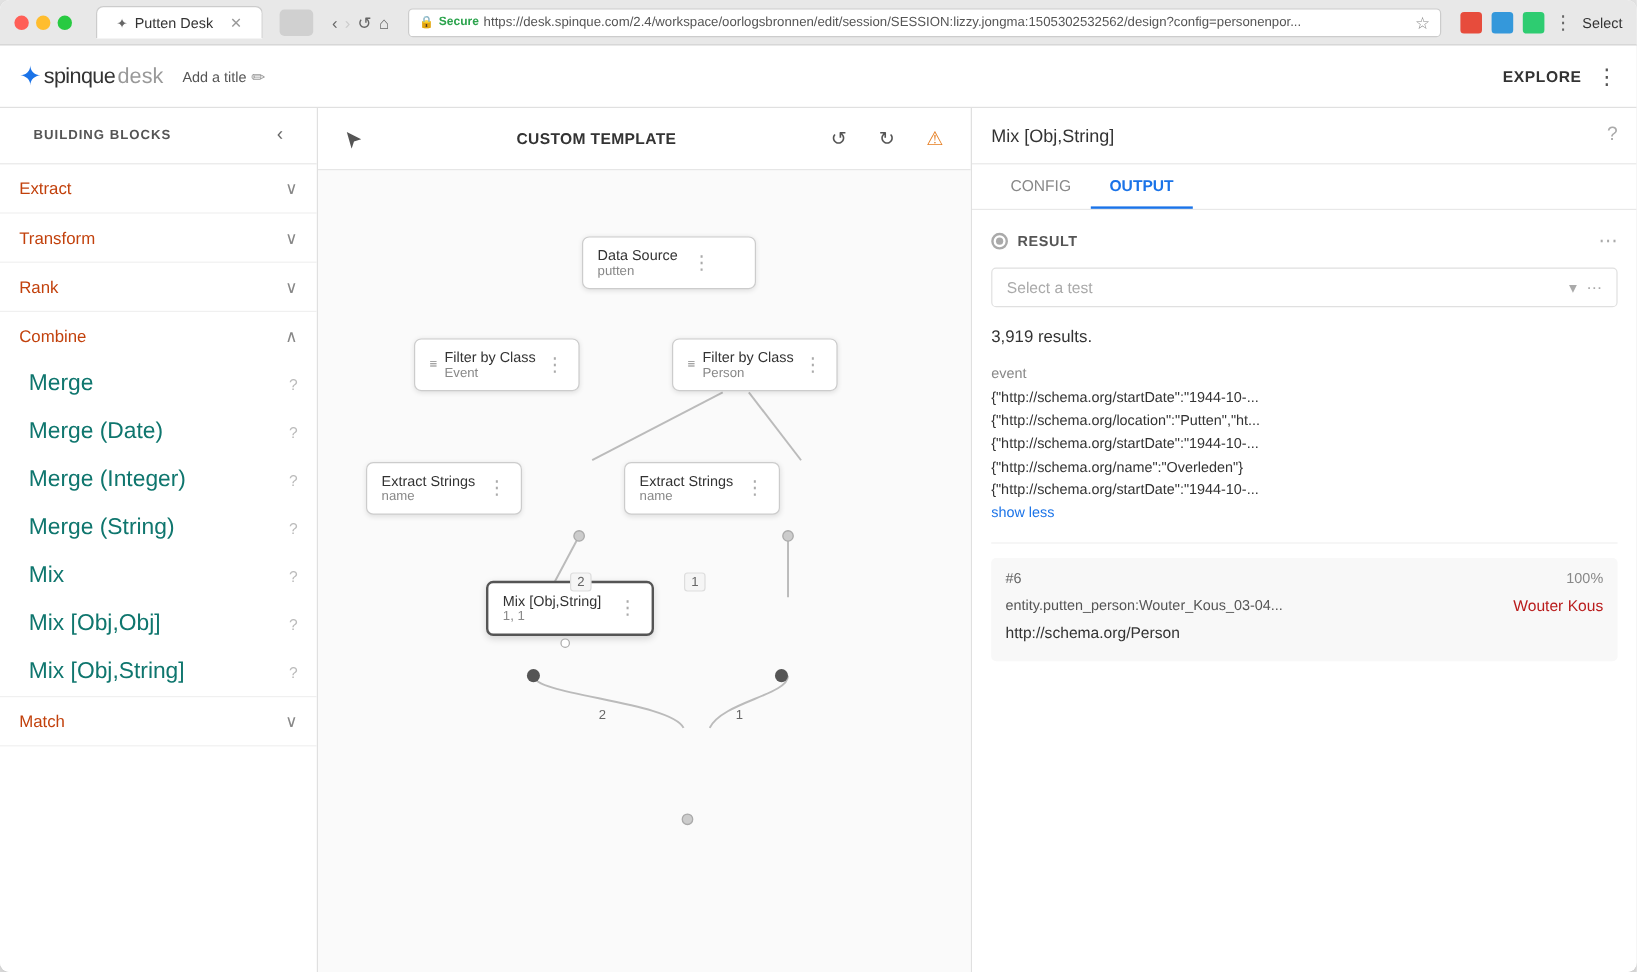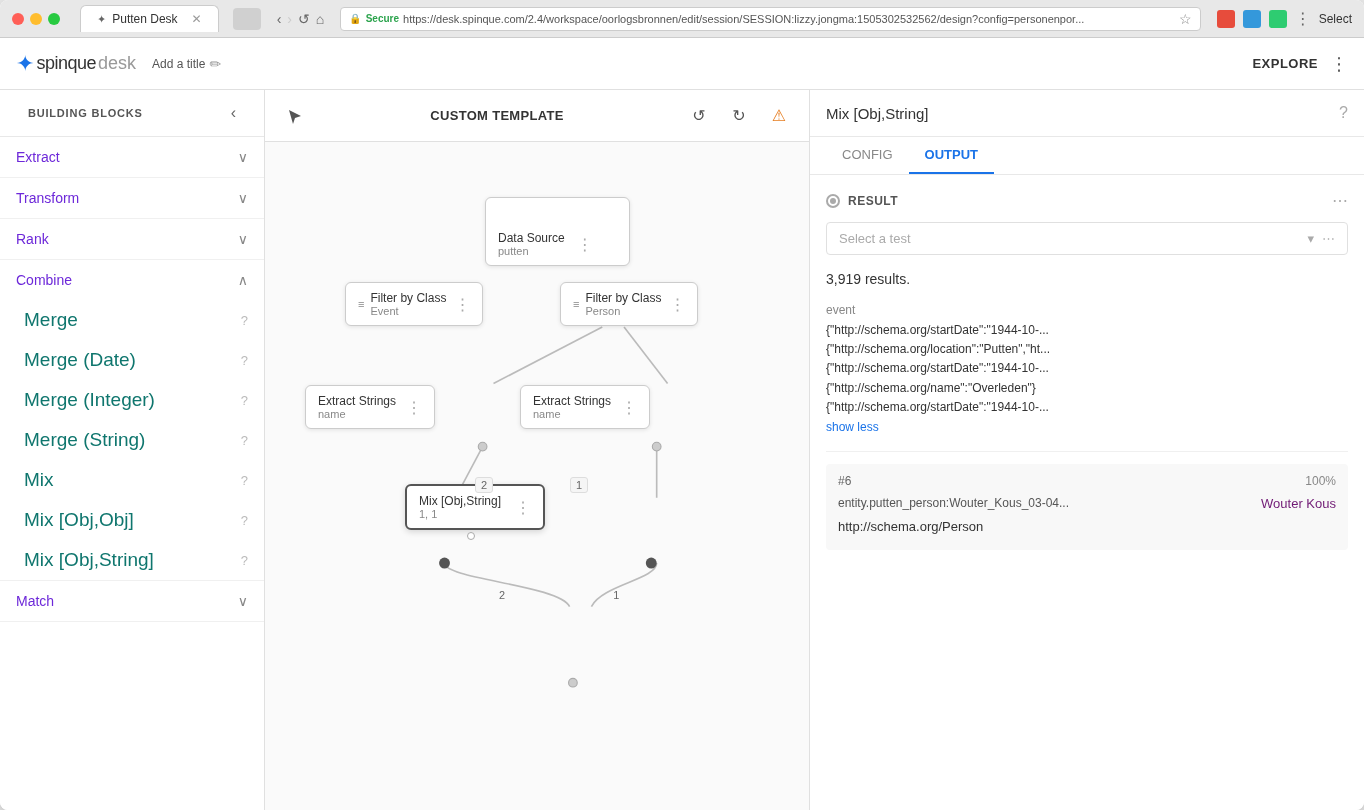--- a/index.html
+++ b/index.html
@@ -35,21 +35,21 @@
     .main-content { display: flex; flex: 1; overflow: hidden; }
 
     
     .sidebar { width: 265px; background: #fff; border-right: 1px solid #e0e0e0; display: flex; flex-direction: column; flex-shrink: 0; overflow-y: auto; }
     .sidebar-header { padding: 14px 28px; display: flex; align-items: center; justify-content: space-between; border-bottom: 1px solid #e8e8e8; }
     .sidebar-title { font-size: 11px; font-weight: 700; color: #555; letter-spacing: 0.8px; text-transform: uppercase; }
     .sidebar-collapse { color: #666; cursor: pointer; font-size: 16px; }
 
     .sidebar-section { border-bottom: 1px solid #f0f0f0; }
     .sidebar-section-header { display: flex; align-items: center; justify-content: space-between; padding: 12px 16px; cursor: pointer; }
-    .sidebar-section-label { font-size: 14px; color: #6d28d9; }
+    .sidebar-section-label { font-size: 14px; color: #c2410c; }
     .sidebar-section-icon { color: #888; font-size: 14px; }
 
     .sidebar-item { display: flex; align-items: center; justify-content: space-between; padding: 9px 16px 9px 24px; cursor: pointer; }
     .sidebar-item-label { font-size: 19px; color: #0f766e; }
     .sidebar-item-help { color: #bbb; font-size: 13px; }
 
     
     .canvas-area { flex: 1; display: flex; flex-direction: column; background: #f7f7f7; overflow: hidden; }
     .canvas-toolbar { height: 52px; background: #fff; border-bottom: 1px solid #e0e0e0; display: flex; align-items: center; padding: 0 16px; gap: 12px; }
     .canvas-tool { width: 28px; height: 28px; display: flex; align-items: center; justify-content: center; cursor: pointer; color: #555; font-size: 16px; border-radius: 4px; }
@@ -80,21 +80,21 @@
     .result-key { font-size: 12px; color: #888; margin-bottom: 4px; }
     .result-values { font-size: 12px; color: #333; line-height: 1.6; }
     .show-less { color: #1a73e8; font-size: 12px; cursor: pointer; text-decoration: none; }
 
     .result-row { background: #f8f8f8; padding: 10px 12px; border-radius: 4px; margin-bottom: 8px; }
     .result-row-header { display: flex; justify-content: space-between; align-items: center; margin-bottom: 8px; }
     .result-row-id { font-size: 12px; color: #666; }
     .result-row-pct { font-size: 12px; color: #888; }
     .result-entity { display: flex; justify-content: space-between; align-items: flex-start; margin-bottom: 8px; }
     .result-entity-id { font-size: 12px; color: #555; word-break: break-all; max-width: 55%; }
-    .result-entity-name { font-size: 13px; color: #701a75; font-weight: 500; }
+    .result-entity-name { font-size: 13px; color: #b91c1c; font-weight: 500; }
     .result-field { margin-bottom: 6px; }
     .result-field-key { font-size: 12px; color: #888; }
     .result-field-val { font-size: 13px; color: #333; }
 
     
     .flow-svg { width: 100%; height: 100%; position: absolute; top: 0; left: 0; pointer-events: none; }
 
     .spinque-logo { display: flex; align-items: center; gap: 2px; }
     .spinque-star { font-size: 22px; color: #1a73e8; }
     .spinque-name { font-size: 18px; font-weight: 300; color: #333; letter-spacing: -0.5px; }
@@ -263,21 +263,21 @@
           <text x="320" y="338" font-size="10" fill="#666">1</text>
 
           <circle cx="200" cy="198" r="4" fill="#ccc" stroke="#aaa" stroke-width="1"></circle>
           <circle cx="360" cy="198" r="4" fill="#ccc" stroke="#aaa" stroke-width="1"></circle>
           <circle cx="165" cy="305" r="5" fill="#555"></circle>
           <circle cx="355" cy="305" r="5" fill="#555"></circle>
           <circle cx="283" cy="415" r="4" fill="#ccc" stroke="#aaa" stroke-width="1"></circle>
         </svg>
 
         <div style="position:absolute; top:55px; left:220px; background:#fff; border:1px solid #ccc; border-radius:6px; padding:8px 36px 8px 12px; box-shadow:0 1px 4px rgba(0,0,0,0.1); min-width:120px;">
-          <div style="display:flex; align-items:center; justify-content:space-between;margin-top:25px;">
+          <div style="display:flex; align-items:center; justify-content:space-between;">
             <div>
               <div style="font-size:12px; color:#333; font-weight:500;">Data Source</div>
               <div style="font-size:11px; color:#888;">putten</div>
             </div>
             <div style="color:#aaa; cursor:pointer; font-size:16px; margin-left:12px;">⋮</div>
           </div>
         </div>
 
         <div style="position:absolute; top:140px; left:80px; background:#fff; border:1px solid #ccc; border-radius:6px; padding:8px 12px; box-shadow:0 1px 4px rgba(0,0,0,0.1); min-width:130px;">
           <div style="display:flex; align-items:center; justify-content:space-between;">

